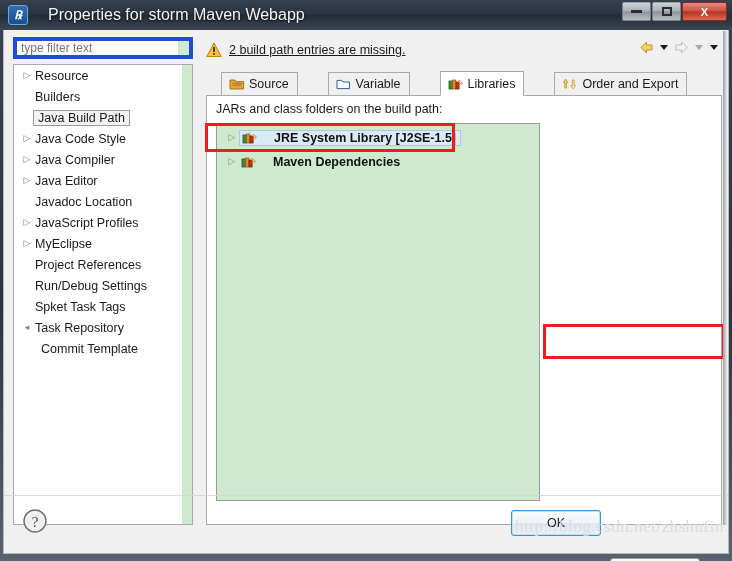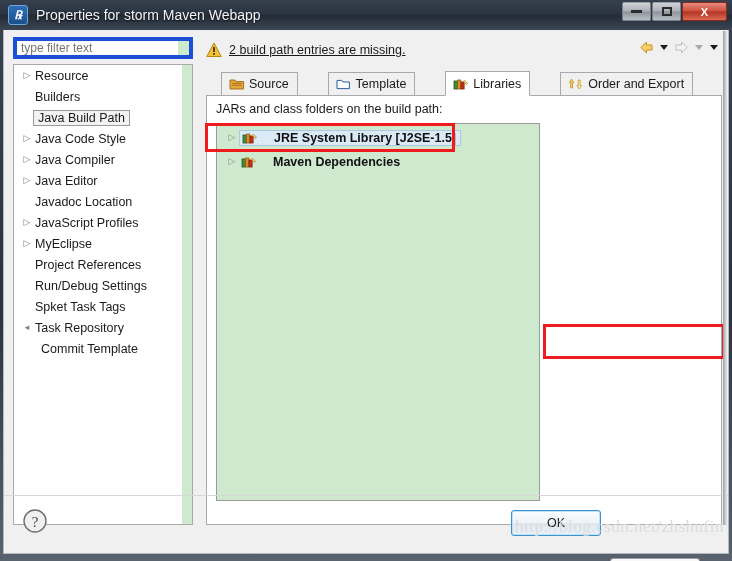--- a/index.html
+++ b/index.html
@@ -25,21 +25,21 @@
   #title-icon {
     width: 20px; height: 20px; margin-left: 8px;
     border-radius: 3px;
     background: linear-gradient(180deg,#2f6fb5 0%,#1a4f8e 100%);
     border: 1px solid #6fa6dd;
     display: flex; align-items: center; justify-content: center;
     color: #fff; font-size: 12px; font-style: italic; font-weight: bold;
     line-height: 1;
   }
   #title-text {
-    margin-left: 8px; color: #f2f4f7; font-size: 14px;
+    margin-left: 20px; color: #f2f4f7; font-size: 16px;
     text-shadow: 0 1px 2px rgba(0,0,0,.8);
     white-space: nowrap;
   }
   #winbtns {
     position: absolute; right: 5px; top: 2px;
     display: flex; gap: 1px; align-items: flex-start;
   }
   .wbtn {
     width: 29px; height: 19px;
     border: 1px solid #7b818a;
@@ -363,21 +363,21 @@
             <svg class="tabicon" viewBox="0 0 16 14">
               <path d="M1 3 L6 3 L7.2 4.6 L14.6 4.6 L14.6 12 L1 12 Z" fill="#e7a63a" stroke="#9c6a14" stroke-width=".9"></path>
               <path d="M3.2 6.4 L12.6 6.4 M3.2 8.2 L12.6 8.2" stroke="#9c6a14" stroke-width=".8"></path>
             </svg>
             <span>Source</span>
           </div>
           <div class="tab">
             <svg class="tabicon" viewBox="0 0 16 14">
               <path d="M1 3.4 L5.8 3.4 L7 5 L13.4 5 L13.4 11.6 L1 11.6 Z" fill="#fdfdfd" stroke="#2e5f9e" stroke-width="1"></path>
             </svg>
-            <span>Template</span>
+            <span>Variable</span>
           </div>
           <div class="tab active">
             <svg class="bookicon" viewBox="0 0 16 14">
               <rect x="1" y="4" width="3.4" height="8" fill="#3c8c3c" stroke="#1f5a1f" stroke-width=".8"></rect>
               <rect x="4.6" y="3" width="3.2" height="9" fill="#e08a22" stroke="#9c5a10" stroke-width=".8"></rect>
               <rect x="8" y="5" width="3.1" height="7" fill="#c2341f" stroke="#7f1f10" stroke-width=".8"></rect>
               <path d="M11.4 3.2 L14.6 6.4 L13.4 7.6 L10.2 4.4 Z" fill="#f3d27a" stroke="#a88227" stroke-width=".7"></path>
             </svg>
             <span>Libraries</span>
           </div>

